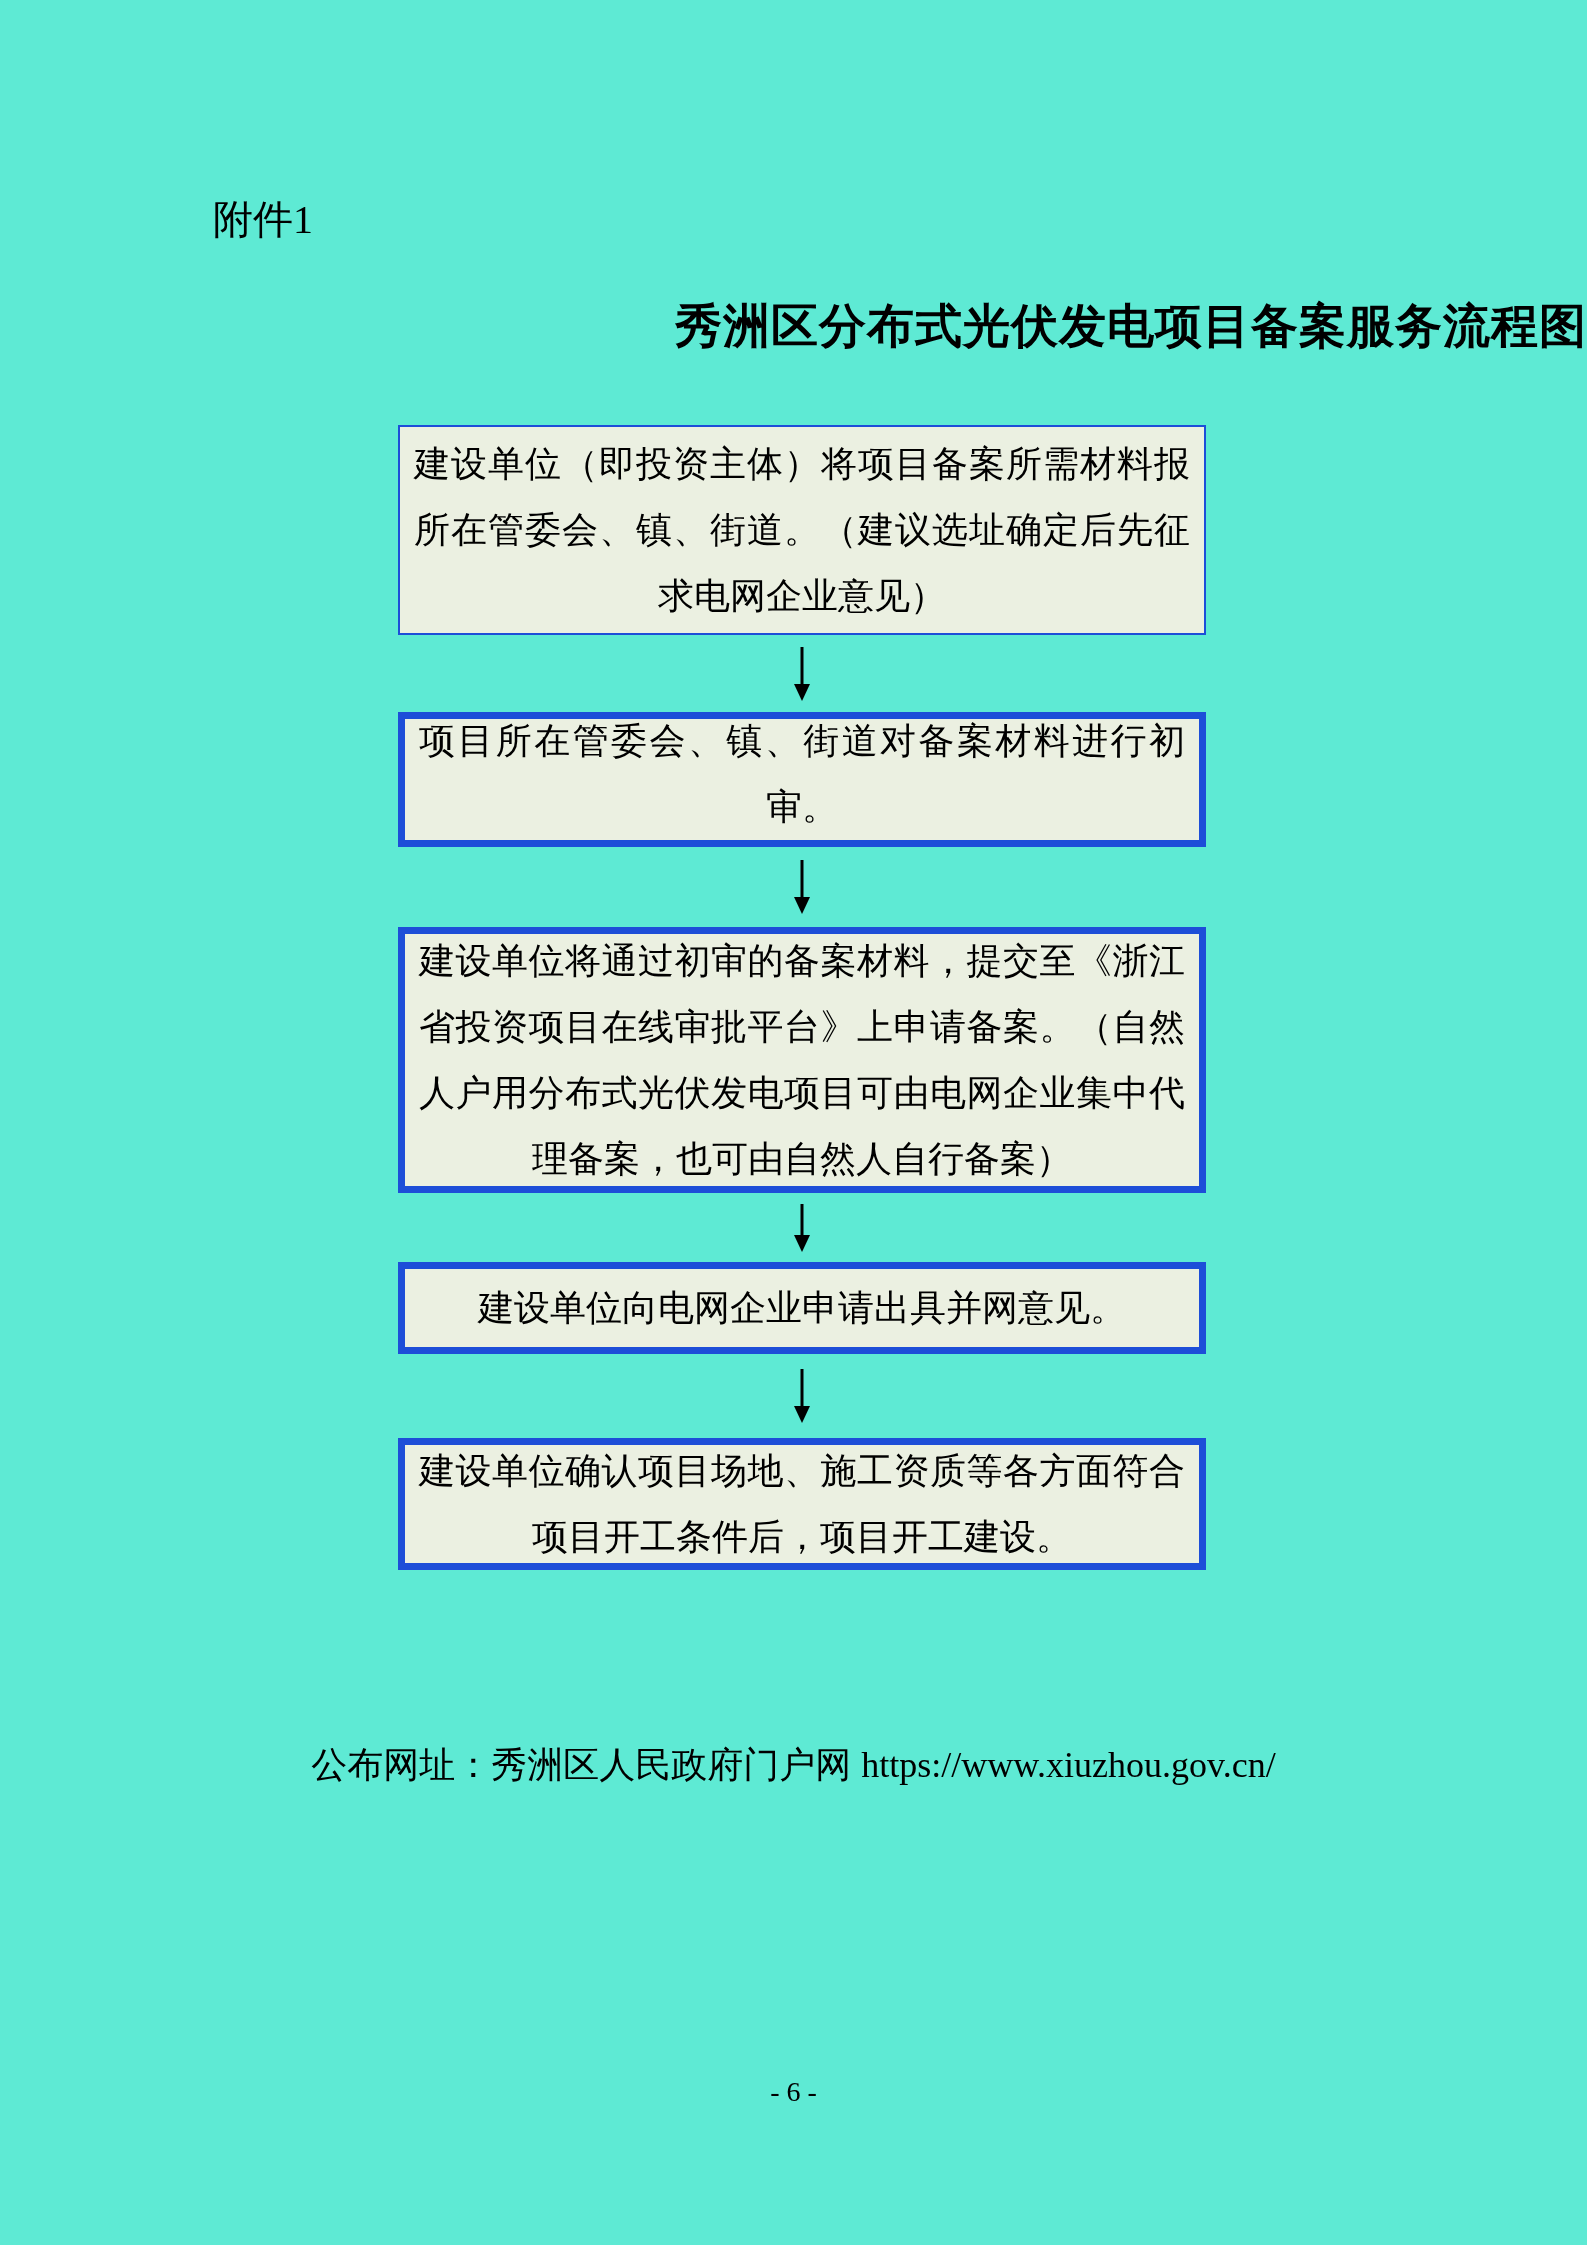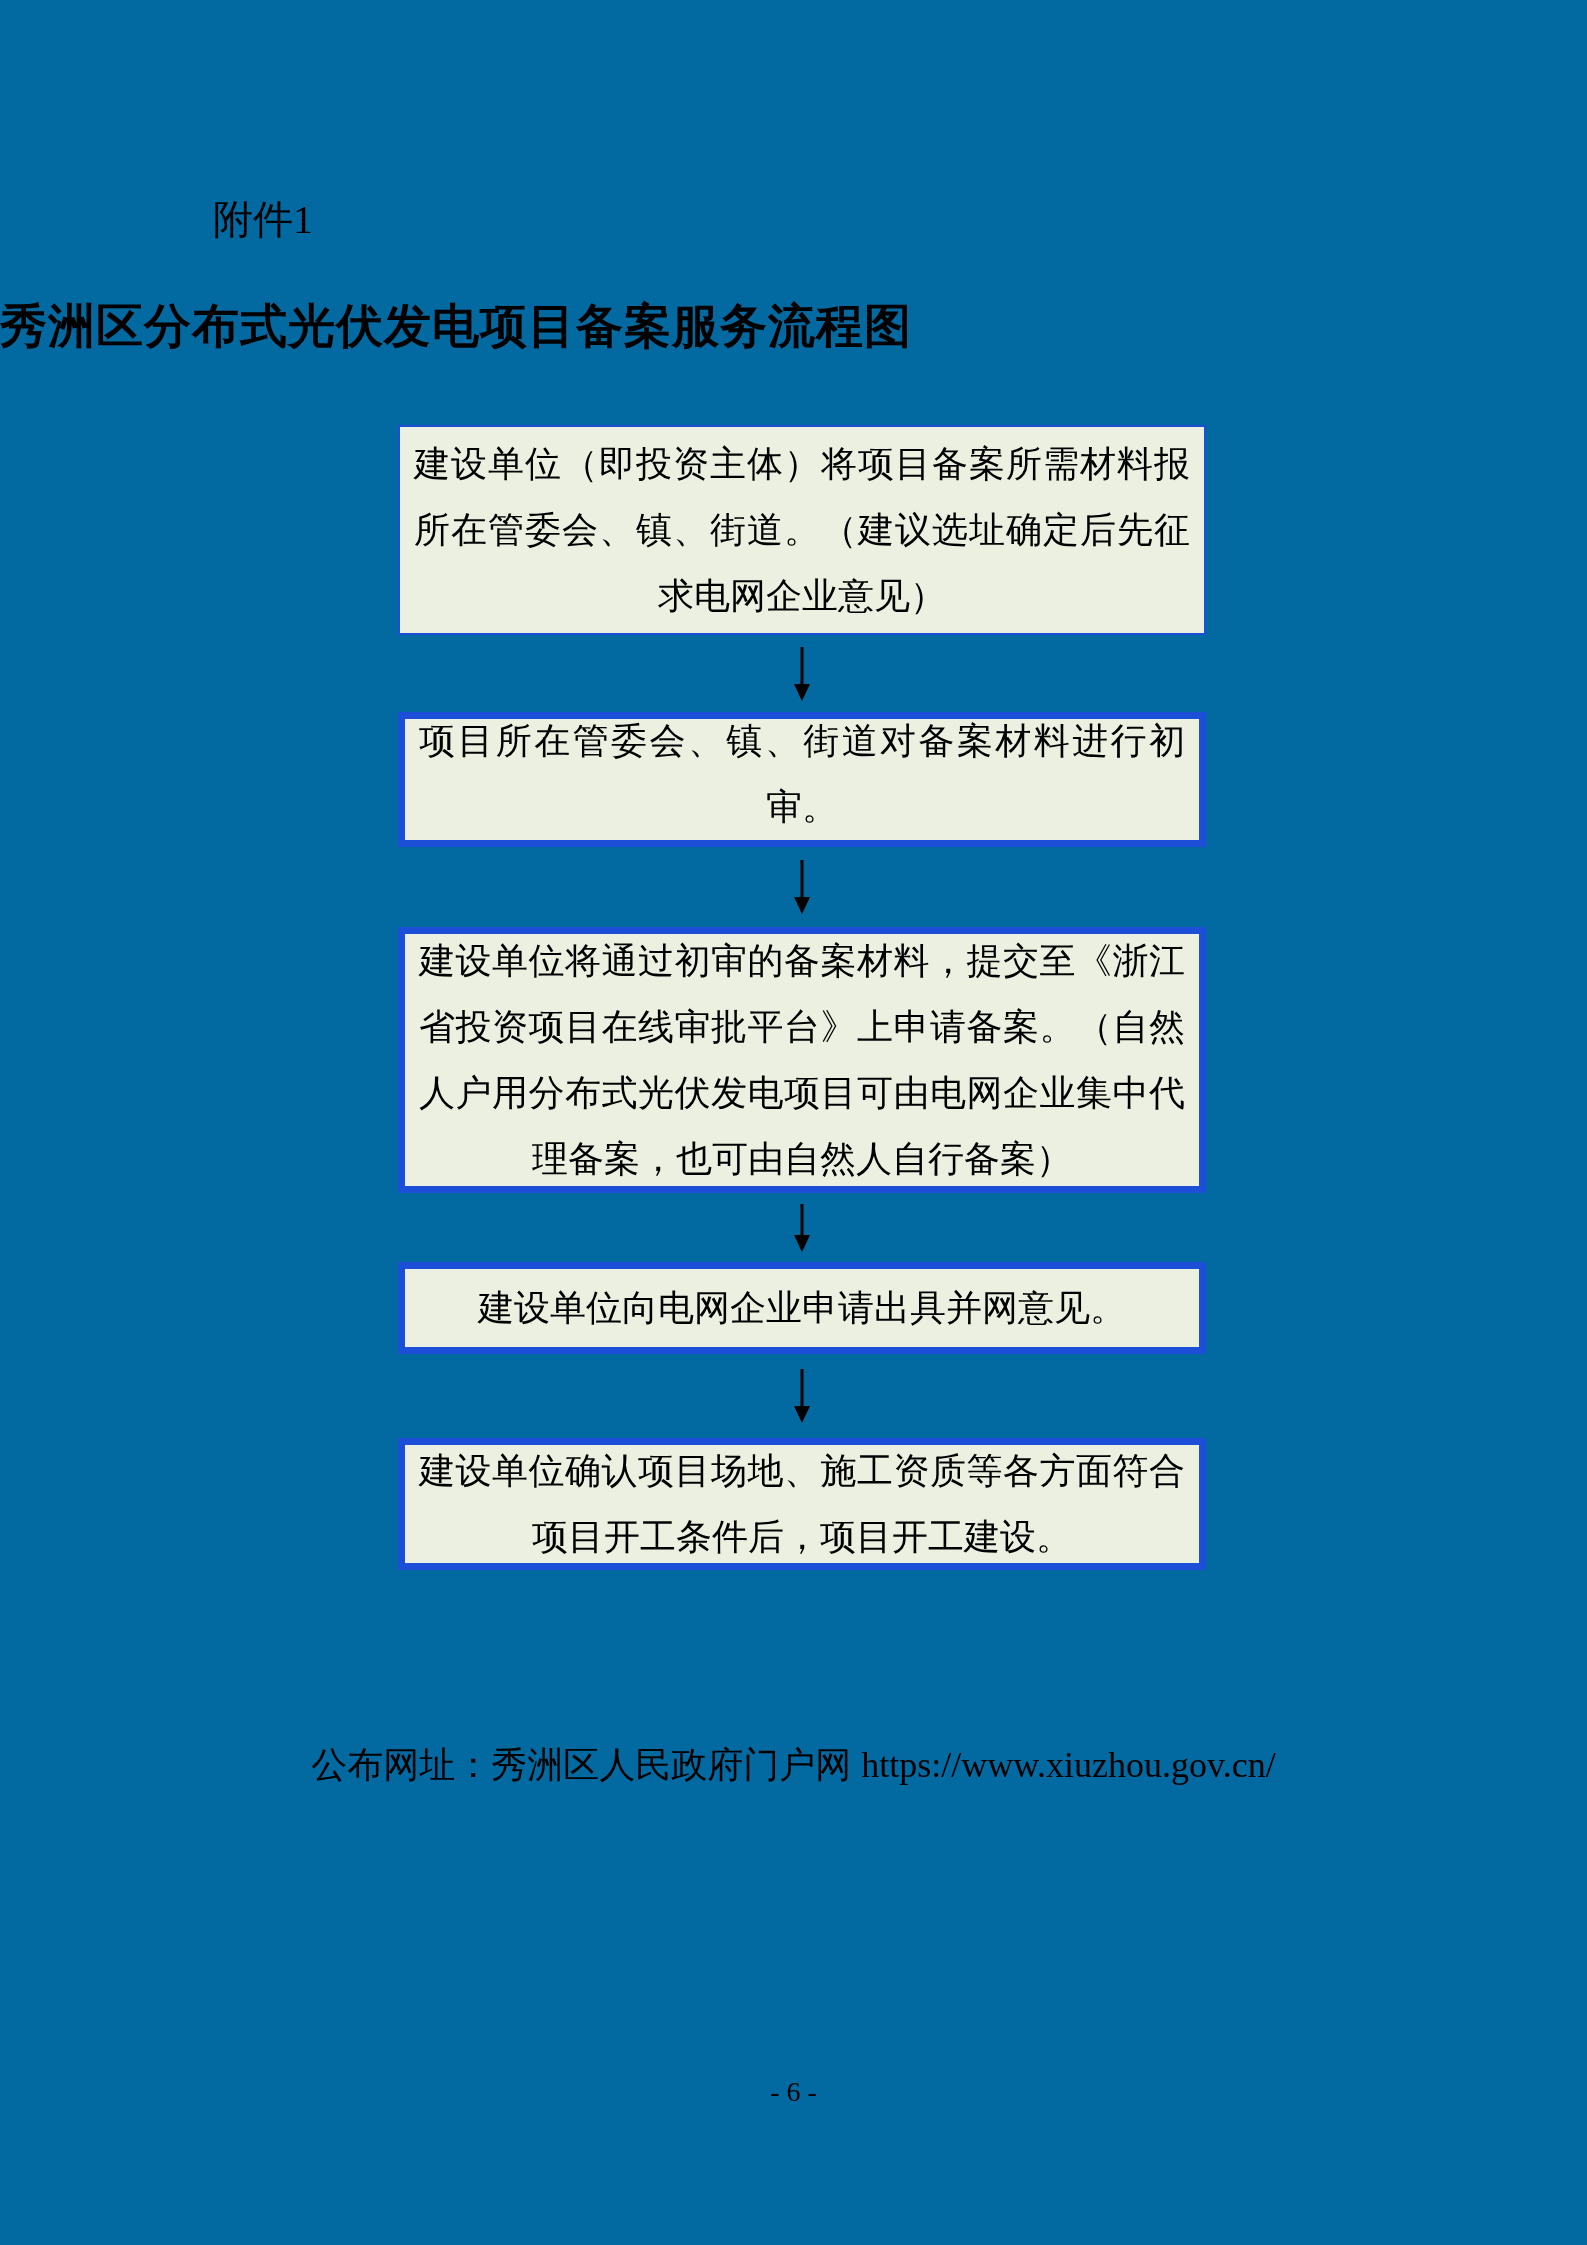--- a/index.html
+++ b/index.html
@@ -5,37 +5,37 @@
   * { margin: 0; padding: 0; box-sizing: border-box; }
   html, body { background: #ffffff; }
   body {
     font-family: "Liberation Serif", "DejaVu Serif", serif;
     color: #000000;
   }
   .page {
     position: relative;
     width: 1587px;
     height: 2245px;
-    background: #0369a1;
+    background: #5eead4;
     overflow: hidden;
   }
   .attachment-label {
     position: absolute;
     left: 213px;
     top: 196px;
     font-size: 40px;
     line-height: 1.2;
     font-family: "Liberation Serif", "DejaVu Serif", serif;
   }
   .doc-title {
     position: absolute;
     left: 0;
     top: 298px;
     width: 100%;
-    text-align: left;
+    text-align: right;
     font-family: "Liberation Sans", "DejaVu Sans", sans-serif;
     font-weight: 700;
     font-size: 47px;
     letter-spacing: 1px;
     line-height: 1.2;
   }
   .flowchart {
     position: absolute;
     left: 398px;
     top: 425px;

